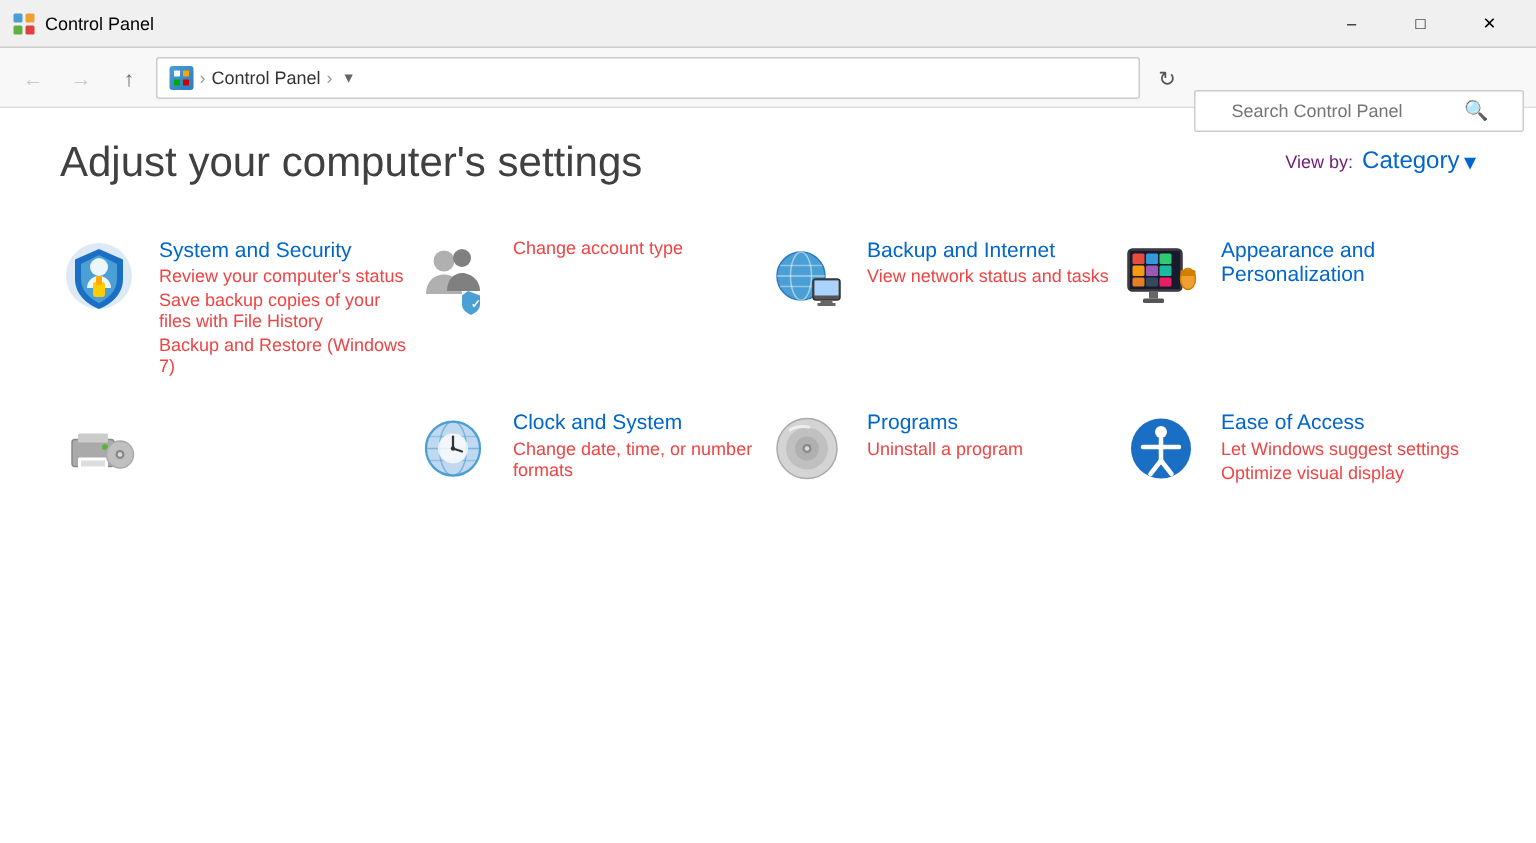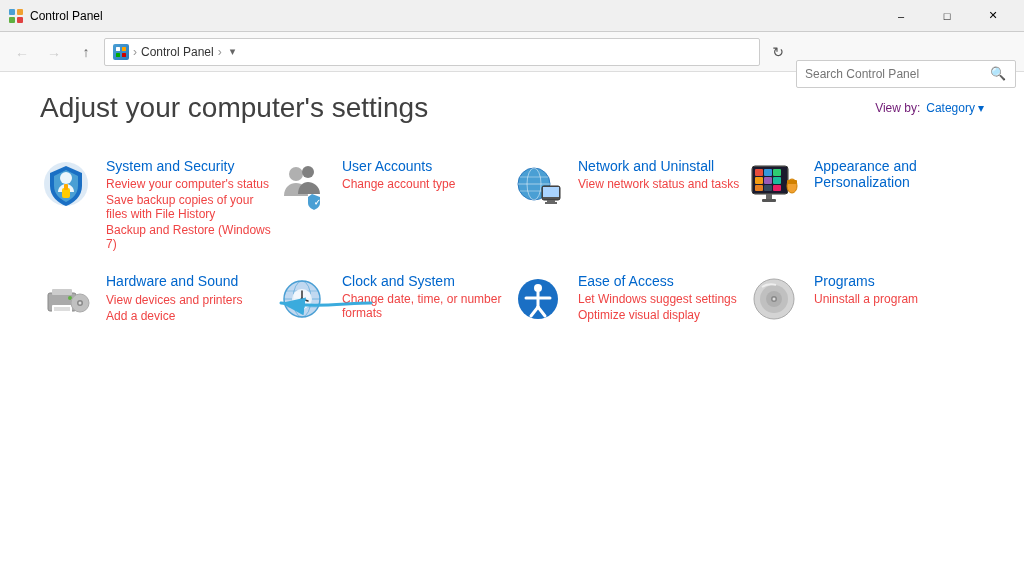--- a/index.html
+++ b/index.html
@@ -124,21 +124,21 @@
       border-radius: 2px;
     }
 
     .search-box {
       display: flex;
       height: 28px;
       width: 220px;
       background: #fff;
       border: 1px solid #ccc;
       border-radius: 2px;
-      padding: 0 8px;
+      padding: 0 24px;
       margin-top: 44px;
     }
     .search-input {
       border: none;
       outline: none;
       flex: 1;
       font-size: 12px;
       color: #999;
       background: transparent;
     }
@@ -173,21 +173,21 @@
       display: flex;
       align-items: center;
       gap: 6px;
       font-size: 12px;
       color: #555;
     }
     .view-by-label { color: #701a75; }
     .view-by-value {
       color: #0066cc;
       cursor: pointer;
-      font-size: 12px;
+      font-size: 16px;
       display: flex;
       align-items: center;
       gap: 3px;
     }
 
     
     .categories-grid {
       display: grid;
       grid-template-columns: 1fr 1fr 1fr 1fr;
       gap: 0;
@@ -313,21 +313,20 @@
           <circle cx="20" cy="16" r="7" fill="#b0b0b0"></circle>
           <path d="M8 38 C8 29 14 25 20 25 C26 25 32 29 32 38" fill="#b0b0b0"></path>
           <circle cx="32" cy="14" r="6" fill="#808080"></circle>
           <path d="M22 36 C22 28 27 24 32 24 C37 24 44 28 44 36" fill="#808080"></path>
 
           <path d="M36 36 L44 39 L44 45 C44 49 40 51 38 52 C36 51 32 49 32 45 L32 39 Z" fill="#4a9fd4"></path>
           <text x="38" y="47" font-size="8" fill="white" font-weight="bold">✓</text>
         </svg>
       </div>
       <div class="category-text">
-        <div class="category-title">User Accounts</div>
         <span class="category-link">Change account type</span>
       </div>
     </div>
 
     <div class="category-item">
       <div class="category-icon">
         <svg width="52" height="52" viewBox="0 0 52 52">
 
           <circle cx="22" cy="26" r="16" fill="#4a9fd4" stroke="#2a7abf" stroke-width="1"></circle>
           <ellipse cx="22" cy="26" rx="7" ry="16" fill="none" stroke="#fff" stroke-width="1" opacity="0.5"></ellipse>
@@ -335,21 +334,21 @@
           <line x1="8" y1="19" x2="36" y2="19" stroke="#fff" stroke-width="1" opacity="0.4"></line>
           <line x1="8" y1="33" x2="36" y2="33" stroke="#fff" stroke-width="1" opacity="0.4"></line>
 
           <rect x="30" y="28" width="18" height="14" rx="2" fill="#555" stroke="#333" stroke-width="1"></rect>
           <rect x="31" y="29" width="16" height="10" fill="#aad4ff"></rect>
           <rect x="35" y="42" width="8" height="2" fill="#666"></rect>
           <rect x="33" y="44" width="12" height="2" fill="#666"></rect>
         </svg>
       </div>
       <div class="category-text">
-        <div class="category-title">Network and Uninstall</div>
+        <div class="category-title">Backup and Internet</div>
         <span class="category-link">View network status and tasks</span>
       </div>
     </div>
 
     <div class="category-item">
       <div class="category-icon">
         <svg width="52" height="52" viewBox="0 0 52 52">
 
           <rect x="4" y="8" width="36" height="28" rx="3" fill="#555" stroke="#333" stroke-width="1"></rect>
           <rect x="5" y="9" width="34" height="26" fill="#1a1a2e"></rect>
@@ -384,36 +383,20 @@
           <rect x="12" y="16" width="20" height="6" rx="1" fill="#ccc"></rect>
           <rect x="12" y="32" width="20" height="8" rx="1" fill="#fff"></rect>
           <rect x="14" y="34" width="16" height="4" fill="#ddd"></rect>
           <circle cx="30" cy="25" r="2" fill="#60b040"></circle>
 
           <circle cx="40" cy="30" r="9" fill="#c0c0c0" stroke="#aaa" stroke-width="1"></circle>
           <circle cx="40" cy="30" r="3" fill="#888"></circle>
           <circle cx="40" cy="30" r="1.5" fill="#ddd"></circle>
         </svg>
       </div>
-      <div class="category-text" style="position:relative;">
-        <div class="category-title">Hardware and Sound</div>
-        <div style="position:relative; display:inline-block;">
-          <span class="category-link">View devices and printers</span>
-          
-          <svg style="position:absolute; left:170px; top:-5px;" width="100" height="35" viewBox="0 0 100 35">
-            <defs>
-              <marker id="arrowhead" markerWidth="8" markerHeight="6" refX="8" refY="3" orient="auto">
-                <polygon points="0 0, 8 3, 0 6" fill="#3aabdd"></polygon>
-              </marker>
-            </defs>
-            <path d="M 95 15 C 70 15, 40 20, 5 15" stroke="#3aabdd" stroke-width="3" fill="none" marker-end="url(#arrowhead)" stroke-linecap="round"></path>
-          </svg>
-        </div>
-        <span class="category-link">Add a device</span>
-      </div>
     </div>
 
     <div class="category-item">
       <div class="category-icon">
         <svg width="52" height="52" viewBox="0 0 52 52">
 
           <circle cx="26" cy="26" r="18" fill="#c0d8f0" stroke="#4a9fd4" stroke-width="1.5"></circle>
 
           <ellipse cx="26" cy="26" rx="9" ry="18" fill="none" stroke="#4a9fd4" stroke-width="1" opacity="0.6"></ellipse>
           <line x1="8" y1="26" x2="44" y2="26" stroke="#4a9fd4" stroke-width="1" opacity="0.6"></line>
@@ -422,20 +405,39 @@
 
           <circle cx="26" cy="26" r="10" fill="white" opacity="0.8"></circle>
           <line x1="26" y1="26" x2="26" y2="18" stroke="#333" stroke-width="1.5" stroke-linecap="round"></line>
           <line x1="26" y1="26" x2="32" y2="28" stroke="#333" stroke-width="1.5" stroke-linecap="round"></line>
           <circle cx="26" cy="26" r="1.5" fill="#333"></circle>
         </svg>
       </div>
       <div class="category-text">
         <div class="category-title">Clock and System</div>
         <span class="category-link">Change date, time, or number formats</span>
+      </div>
+    </div>
+
+    <div class="category-item">
+      <div class="category-icon">
+        <svg width="52" height="52" viewBox="0 0 52 52">
+
+          <circle cx="26" cy="26" r="20" fill="#d4d4d4" stroke="#aaa" stroke-width="1"></circle>
+          <circle cx="26" cy="26" r="14" fill="#c0c0c0"></circle>
+          <circle cx="26" cy="26" r="8" fill="#b0b0b0"></circle>
+          <circle cx="26" cy="26" r="3" fill="#888"></circle>
+          <circle cx="26" cy="26" r="1.5" fill="#ddd"></circle>
+
+          <path d="M 14 14 Q 20 10 28 12" stroke="white" stroke-width="2" fill="none" opacity="0.6"></path>
+        </svg>
+      </div>
+      <div class="category-text">
+        <div class="category-title">Programs</div>
+        <span class="category-link">Uninstall a program</span>
       </div>
     </div>
 
     <div class="category-item">
       <div class="category-icon">
         <svg width="52" height="52" viewBox="0 0 52 52">
 
           <circle cx="26" cy="26" r="20" fill="#1a6fc4"></circle>
 
           <circle cx="26" cy="15" r="4" fill="white"></circle>
@@ -445,33 +447,14 @@
           <line x1="26" y1="34" x2="33" y2="43" stroke="white" stroke-width="3" stroke-linecap="round"></line>
         </svg>
       </div>
       <div class="category-text">
         <div class="category-title">Ease of Access</div>
         <span class="category-link">Let Windows suggest settings</span>
         <span class="category-link">Optimize visual display</span>
       </div>
     </div>
 
-    <div class="category-item">
-      <div class="category-icon">
-        <svg width="52" height="52" viewBox="0 0 52 52">
-
-          <circle cx="26" cy="26" r="20" fill="#d4d4d4" stroke="#aaa" stroke-width="1"></circle>
-          <circle cx="26" cy="26" r="14" fill="#c0c0c0"></circle>
-          <circle cx="26" cy="26" r="8" fill="#b0b0b0"></circle>
-          <circle cx="26" cy="26" r="3" fill="#888"></circle>
-          <circle cx="26" cy="26" r="1.5" fill="#ddd"></circle>
-
-          <path d="M 14 14 Q 20 10 28 12" stroke="white" stroke-width="2" fill="none" opacity="0.6"></path>
-        </svg>
-      </div>
-      <div class="category-text">
-        <div class="category-title">Programs</div>
-        <span class="category-link">Uninstall a program</span>
-      </div>
-    </div>
-
   </div>
 </div>
 
 </body></html>

